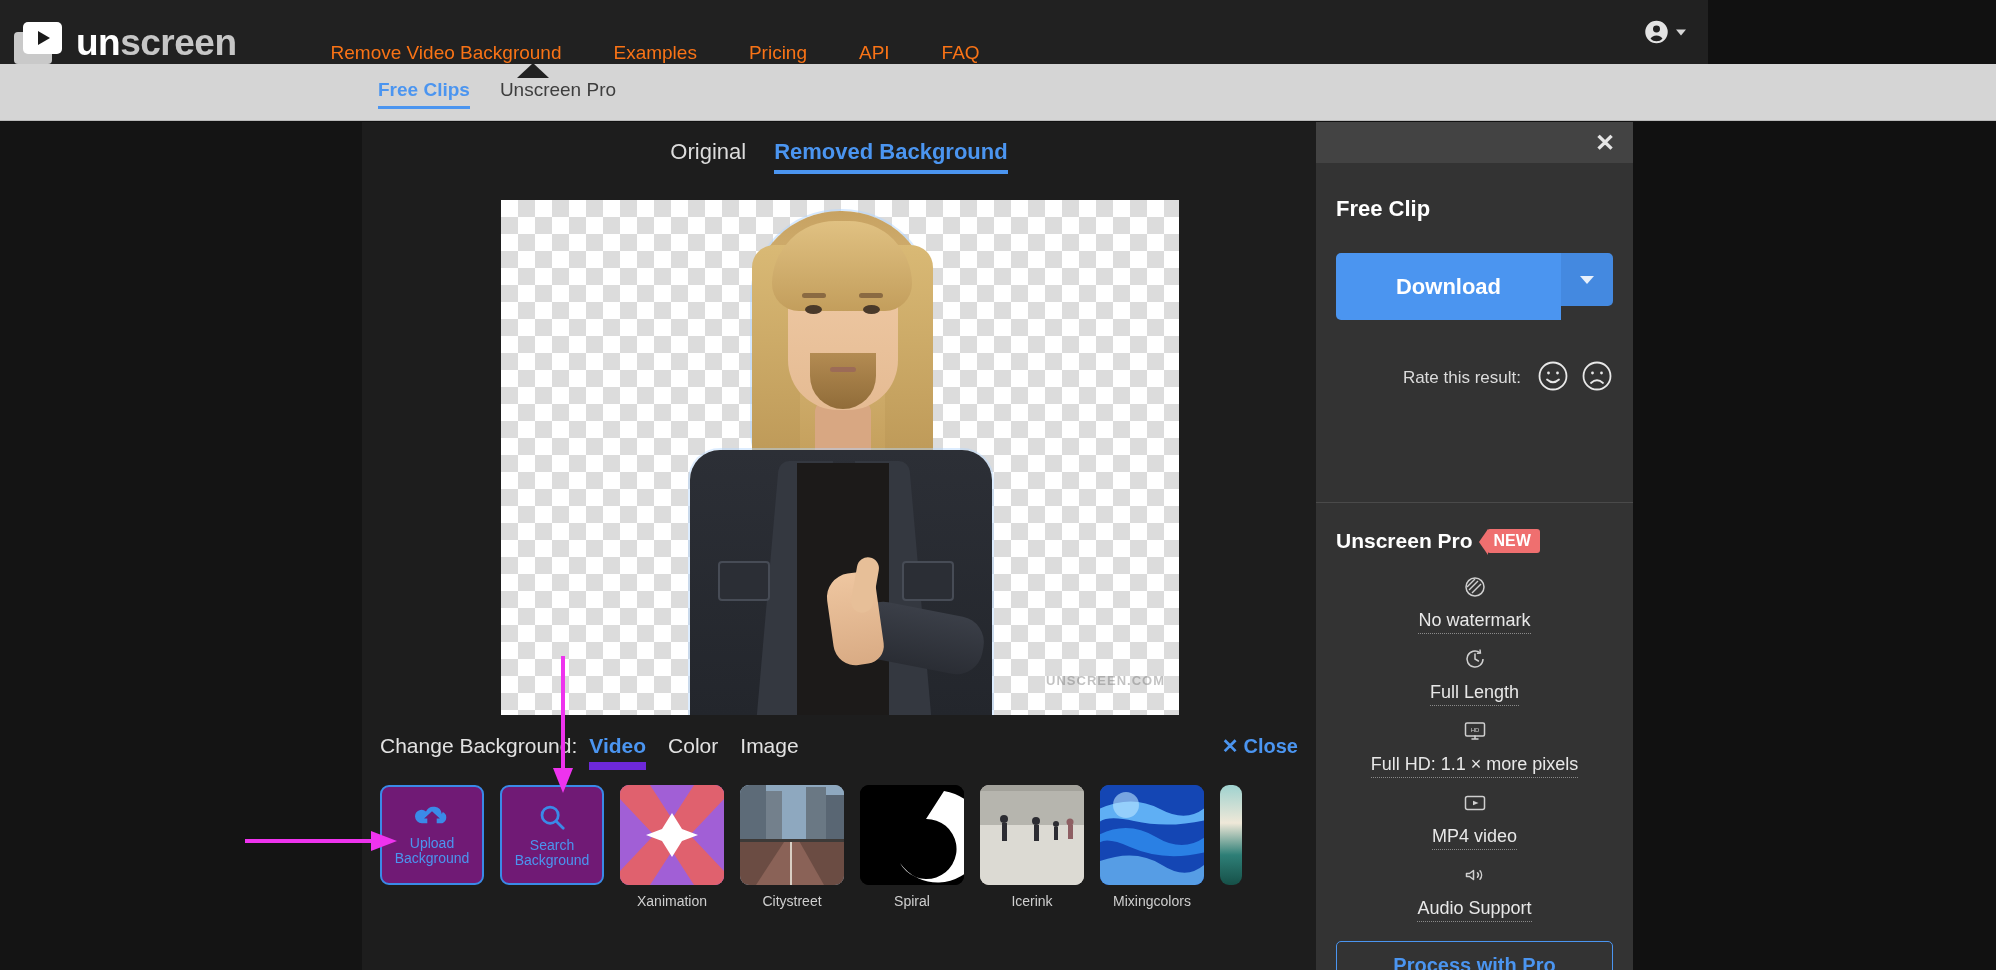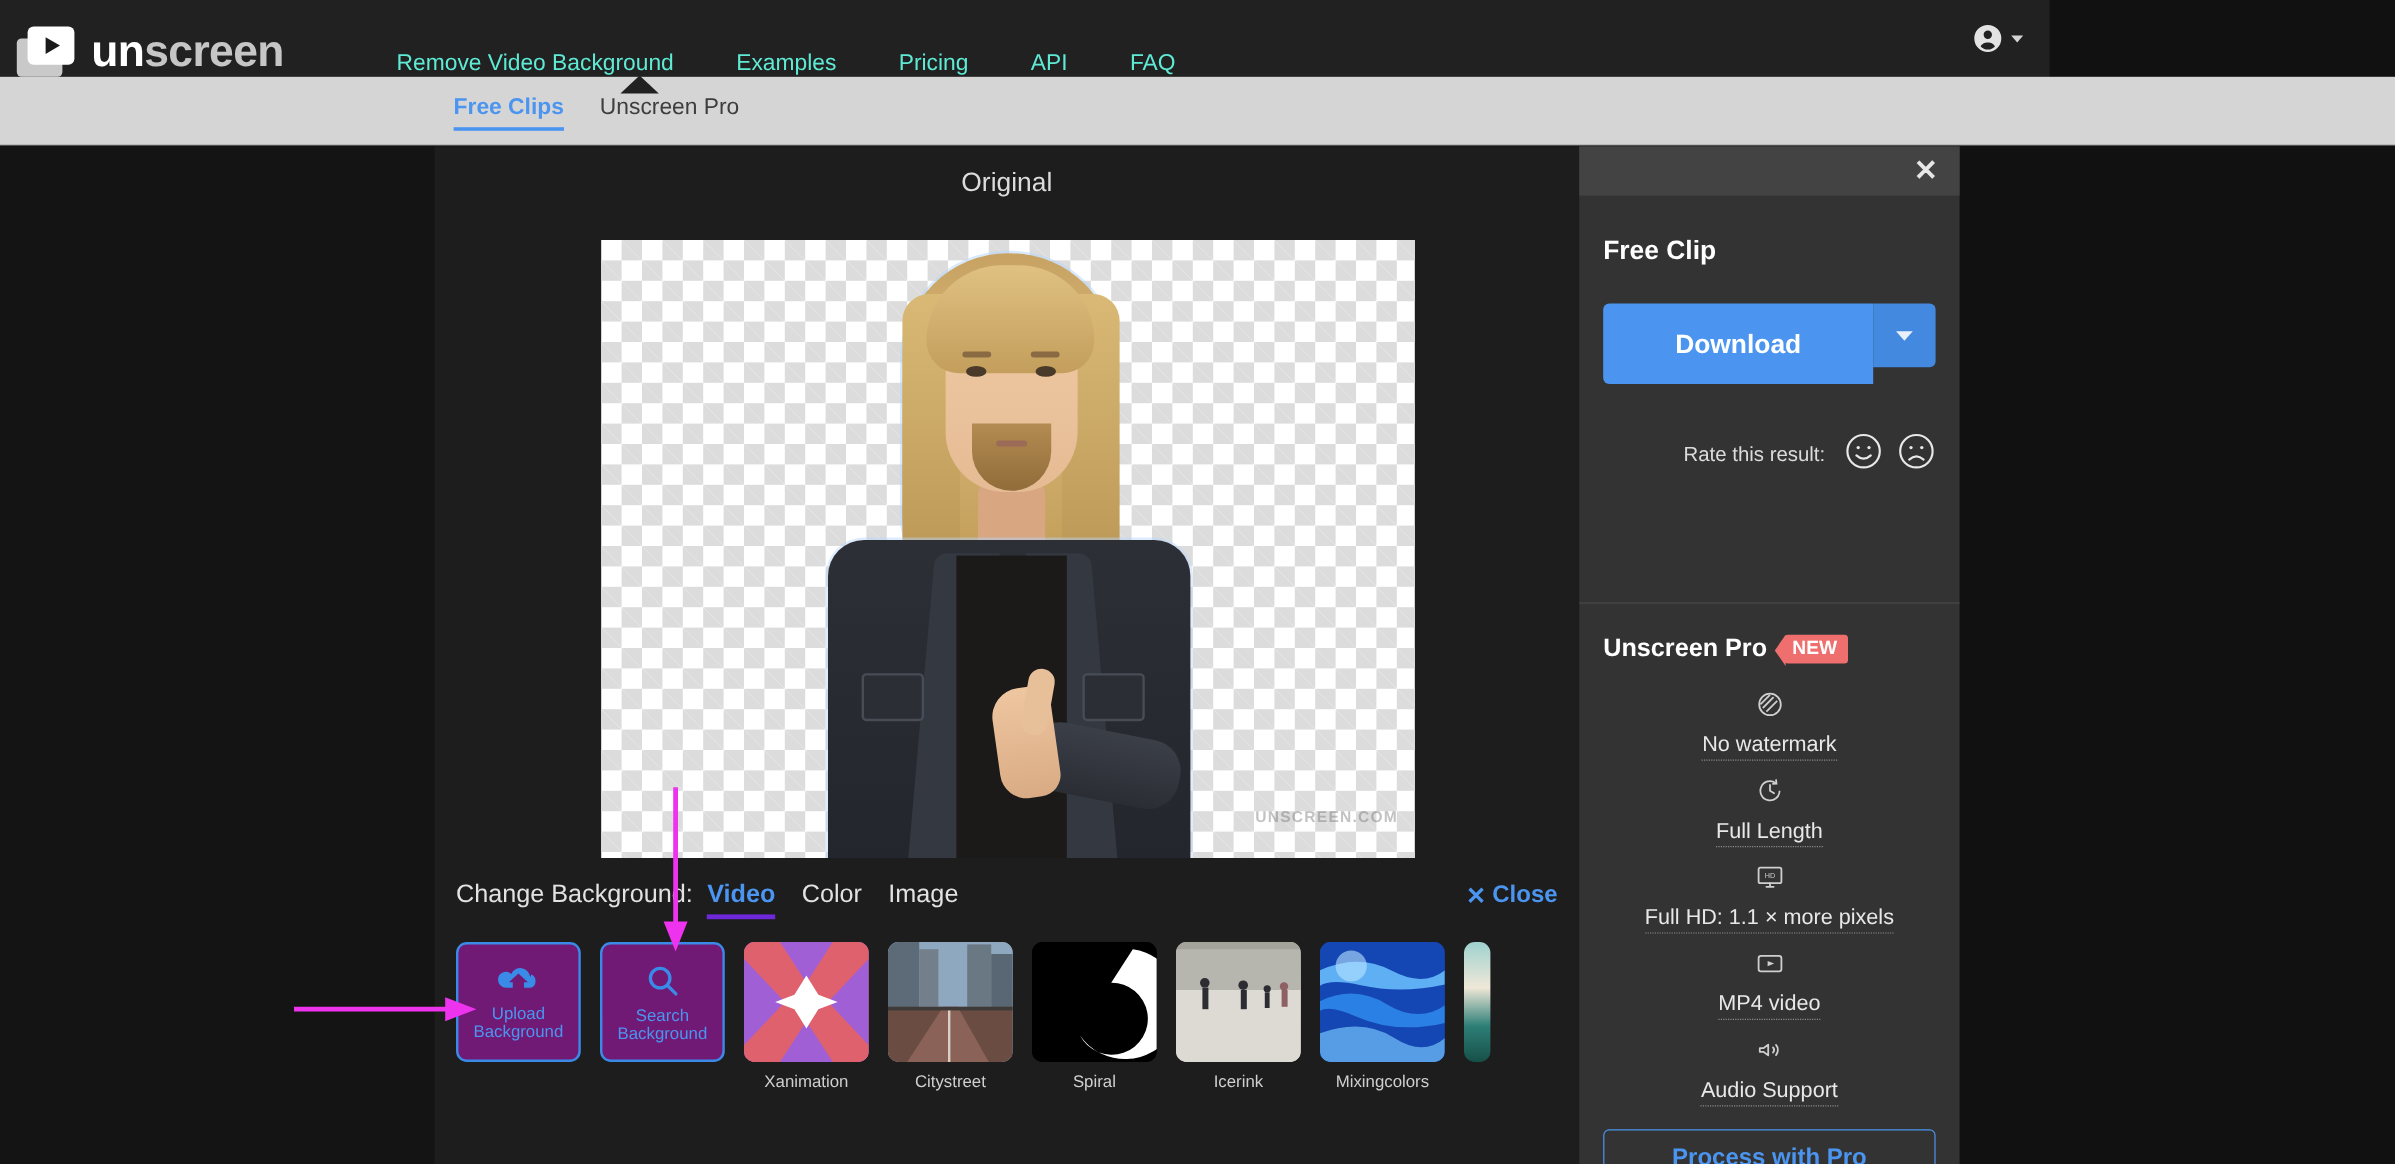--- a/index.html
+++ b/index.html
@@ -54,21 +54,21 @@
     line-height: 1;
   }
   .logo-text .dim { color: #c6c6c6; }
 
   .nav-links {
     display: flex; align-items: center;
     margin-left: 68px;
     gap: 0;
   }
   .nav-link {
-    color: #5eead4;
+    color: #f97316;
     font-size: 19px;
     padding: 0 26px;
     text-decoration: none;
     white-space: nowrap;
     cursor: pointer;
   }
   .nav-right {
     position: absolute; right: 22px; top: 50%;
     transform: translateY(-50%);
     display: flex; align-items: center; gap: 6px;
@@ -262,21 +262,21 @@
   .cb-row {
     position: absolute; left: 18px; top: 612px;
     width: 918px;
     display: flex; align-items: flex-start;
   }
   .cb-label { color: #e2e2e2; font-size: 21px; }
   .cb-tabs { display: flex; gap: 22px; margin-left: 12px; }
   .cb-tab {
     font-size: 21px; color: #e2e2e2; cursor: pointer; padding-bottom: 4px;
   }
-  .cb-tab.active { color: #4b95f0; font-weight: bold; border-bottom: 4px solid #6d28d9; }
+  .cb-tab.active { color: #4b95f0; font-weight: bold; border-bottom: 8px solid #6d28d9; }
   .cb-close {
     margin-left: auto; color: #4b95f0; font-size: 20px; font-weight: bold;
     cursor: pointer; display: flex; align-items: center; gap: 5px;
   }
 
   
   .thumbs {
     position: absolute; left: 18px; top: 663px;
     width: 936px; height: 130px;
     display: flex; gap: 16px; overflow: hidden;
@@ -437,20 +437,21 @@
   </div>
 </div>
 
 <div class="stage-outer">
   <div class="stage-left-gutter"></div>
 
   <div class="stage-main">
 
     <div class="view-tabs">
       <div class="view-tab">Original</div>
+      <div class="view-tab active">Removed Background</div>
     </div>
 
     <div class="canvas-box">
       <div class="person">
         <div class="p-hairback"></div>
         <div class="p-hairL"></div>
         <div class="p-hairR"></div>
         <div class="p-neck"></div>
         <div class="p-face"></div>
         <div class="p-hairfront"></div>

